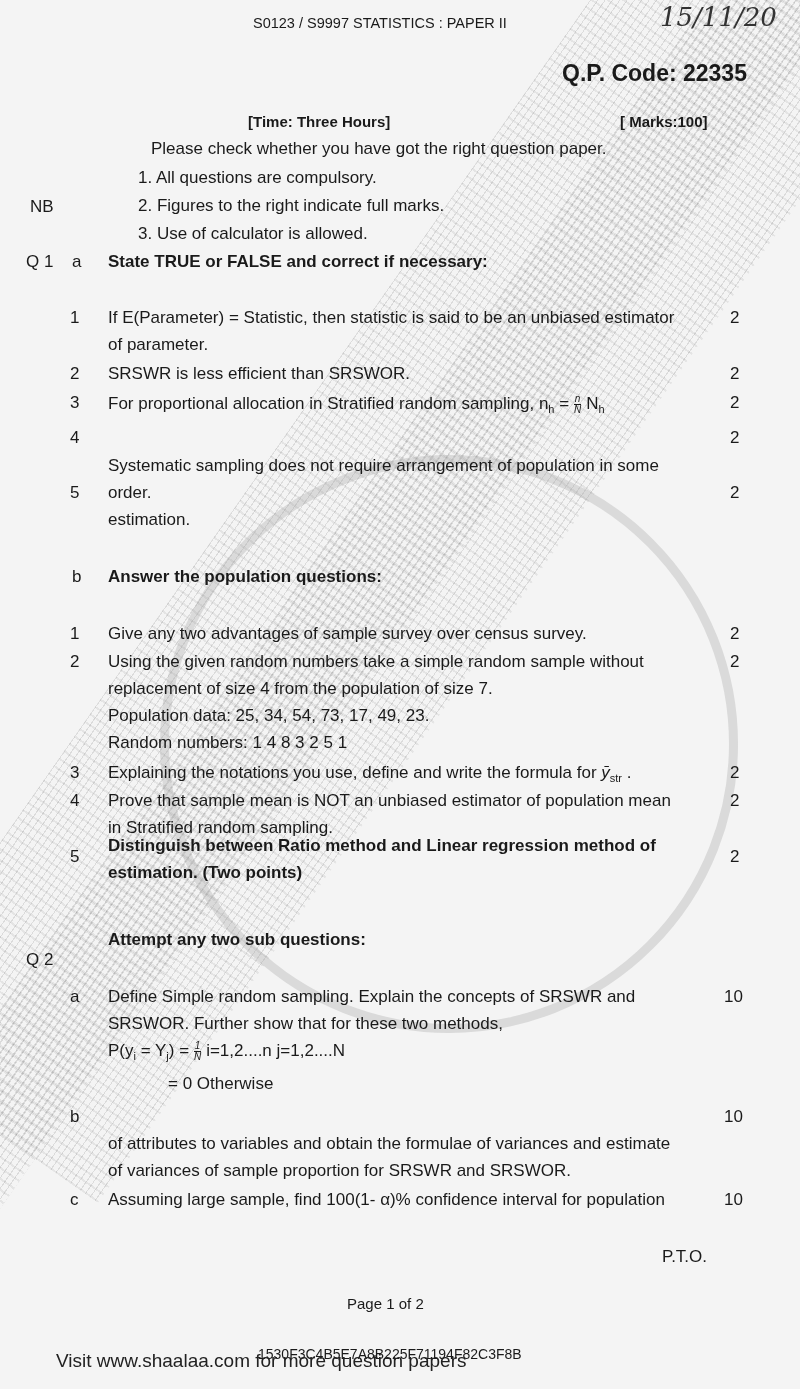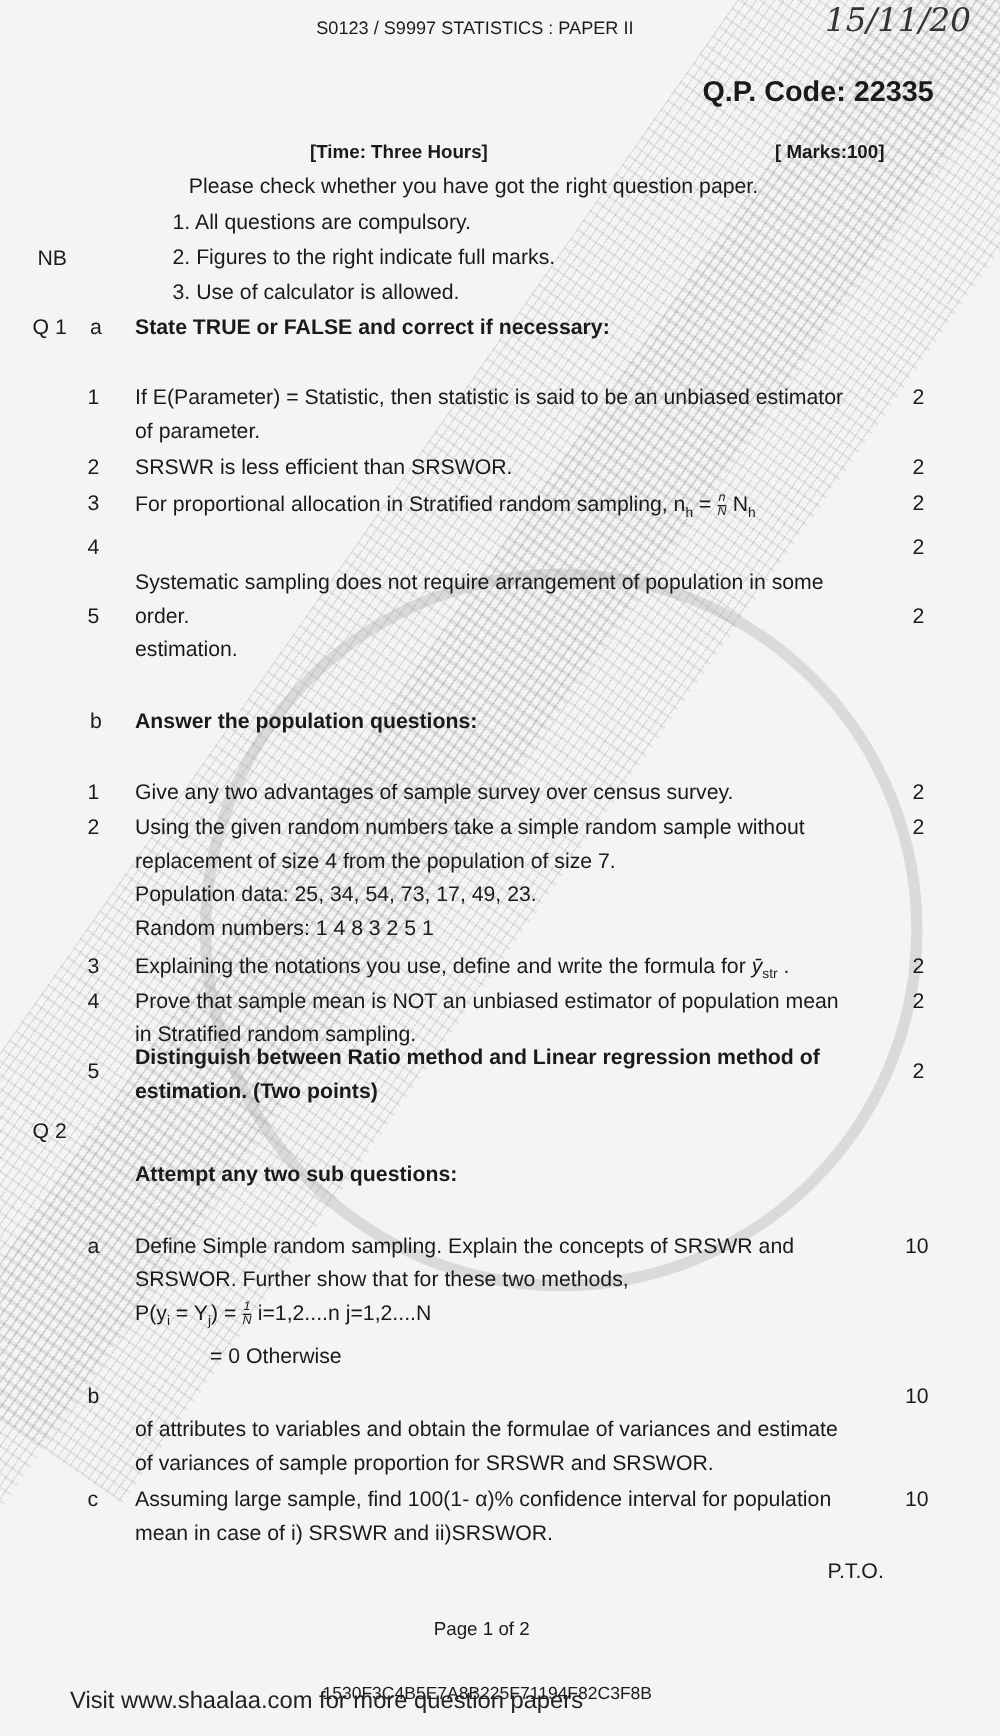--- a/index.html
+++ b/index.html
@@ -101,31 +101,31 @@
 <div class="mark" style="left:730px;top:763px;">2</div>
 
 <div class="num" style="top:791px;">4</div>
 <div class="line" style="top:787px;"><span>Prove that sample mean is NOT an unbiased estimator of population mean</span><br><span>in Stratified random sampling.</span></div>
 <div class="mark" style="left:730px;top:791px;">2</div>
 
 <div class="num" style="top:847px;">5</div>
 <div class="line" style="top:832px;font-weight:bold;"><span>Distinguish between Ratio method and Linear regression method of</span><br><span>estimation. (Two points)</span></div>
 <div class="mark" style="left:730px;top:847px;">2</div>
 
-<div class="abs t" style="left:26px;top:895px;">Q 2</div>
+<div class="abs t" style="left:26px;top:950px;">Q 2</div>
 <div class="abs t b" style="left:108px;top:930px;">Attempt any two sub questions:</div>
 
 <div class="num" style="top:987px;">a</div>
 <div class="line" style="top:983px;"><span>Define Simple random sampling. Explain the concepts of SRSWR and</span><br><span>SRSWOR. Further show that for these two methods,</span><br><span>P(y</span><sub>i</sub><span> = Y</span><sub>j</sub><span>) = </span><span class="frac"><span class="n">1</span><span>N</span></span><span>   i=1,2....n  j=1,2....N</span><br><span style="padding-left:60px;">= 0   Otherwise</span></div>
 <div class="mark" style="left:724px;top:987px;">10</div>
 
 <div class="num" style="top:1107px;">b</div>
 <div class="line" style="top:1103px;"><br><span>of attributes to variables and obtain the formulae of variances and estimate</span><br><span>of variances of sample proportion for SRSWR and SRSWOR.</span></div>
 <div class="mark" style="left:724px;top:1107px;">10</div>
 
 <div class="num" style="top:1190px;">c</div>
-<div class="line" style="top:1186px;"><span>Assuming large sample, find 100(1- α)% confidence interval for population</span><br><span>mean in case of i) SRSWR and ii)SRSWOR.</span></div>
+<div class="line" style="top:1186px;"><span>Assuming large sample, find 100(1- α)% confidence interval for population</span><br></div>
 <div class="mark" style="left:724px;top:1190px;">10</div>
 
 <div class="abs t" style="left:662px;top:1247px;">P.T.O.</div>
 <div class="abs" style="left:347px;top:1295px;font-size:15px;">Page 1 of 2</div>
 <div class="abs serif footer-code">1530F3C4B5E7A8B225F71194F82C3F8B</div>
 <div class="abs visit">Visit www.shaalaa.com for more question papers</div>
 
 </body></html>

